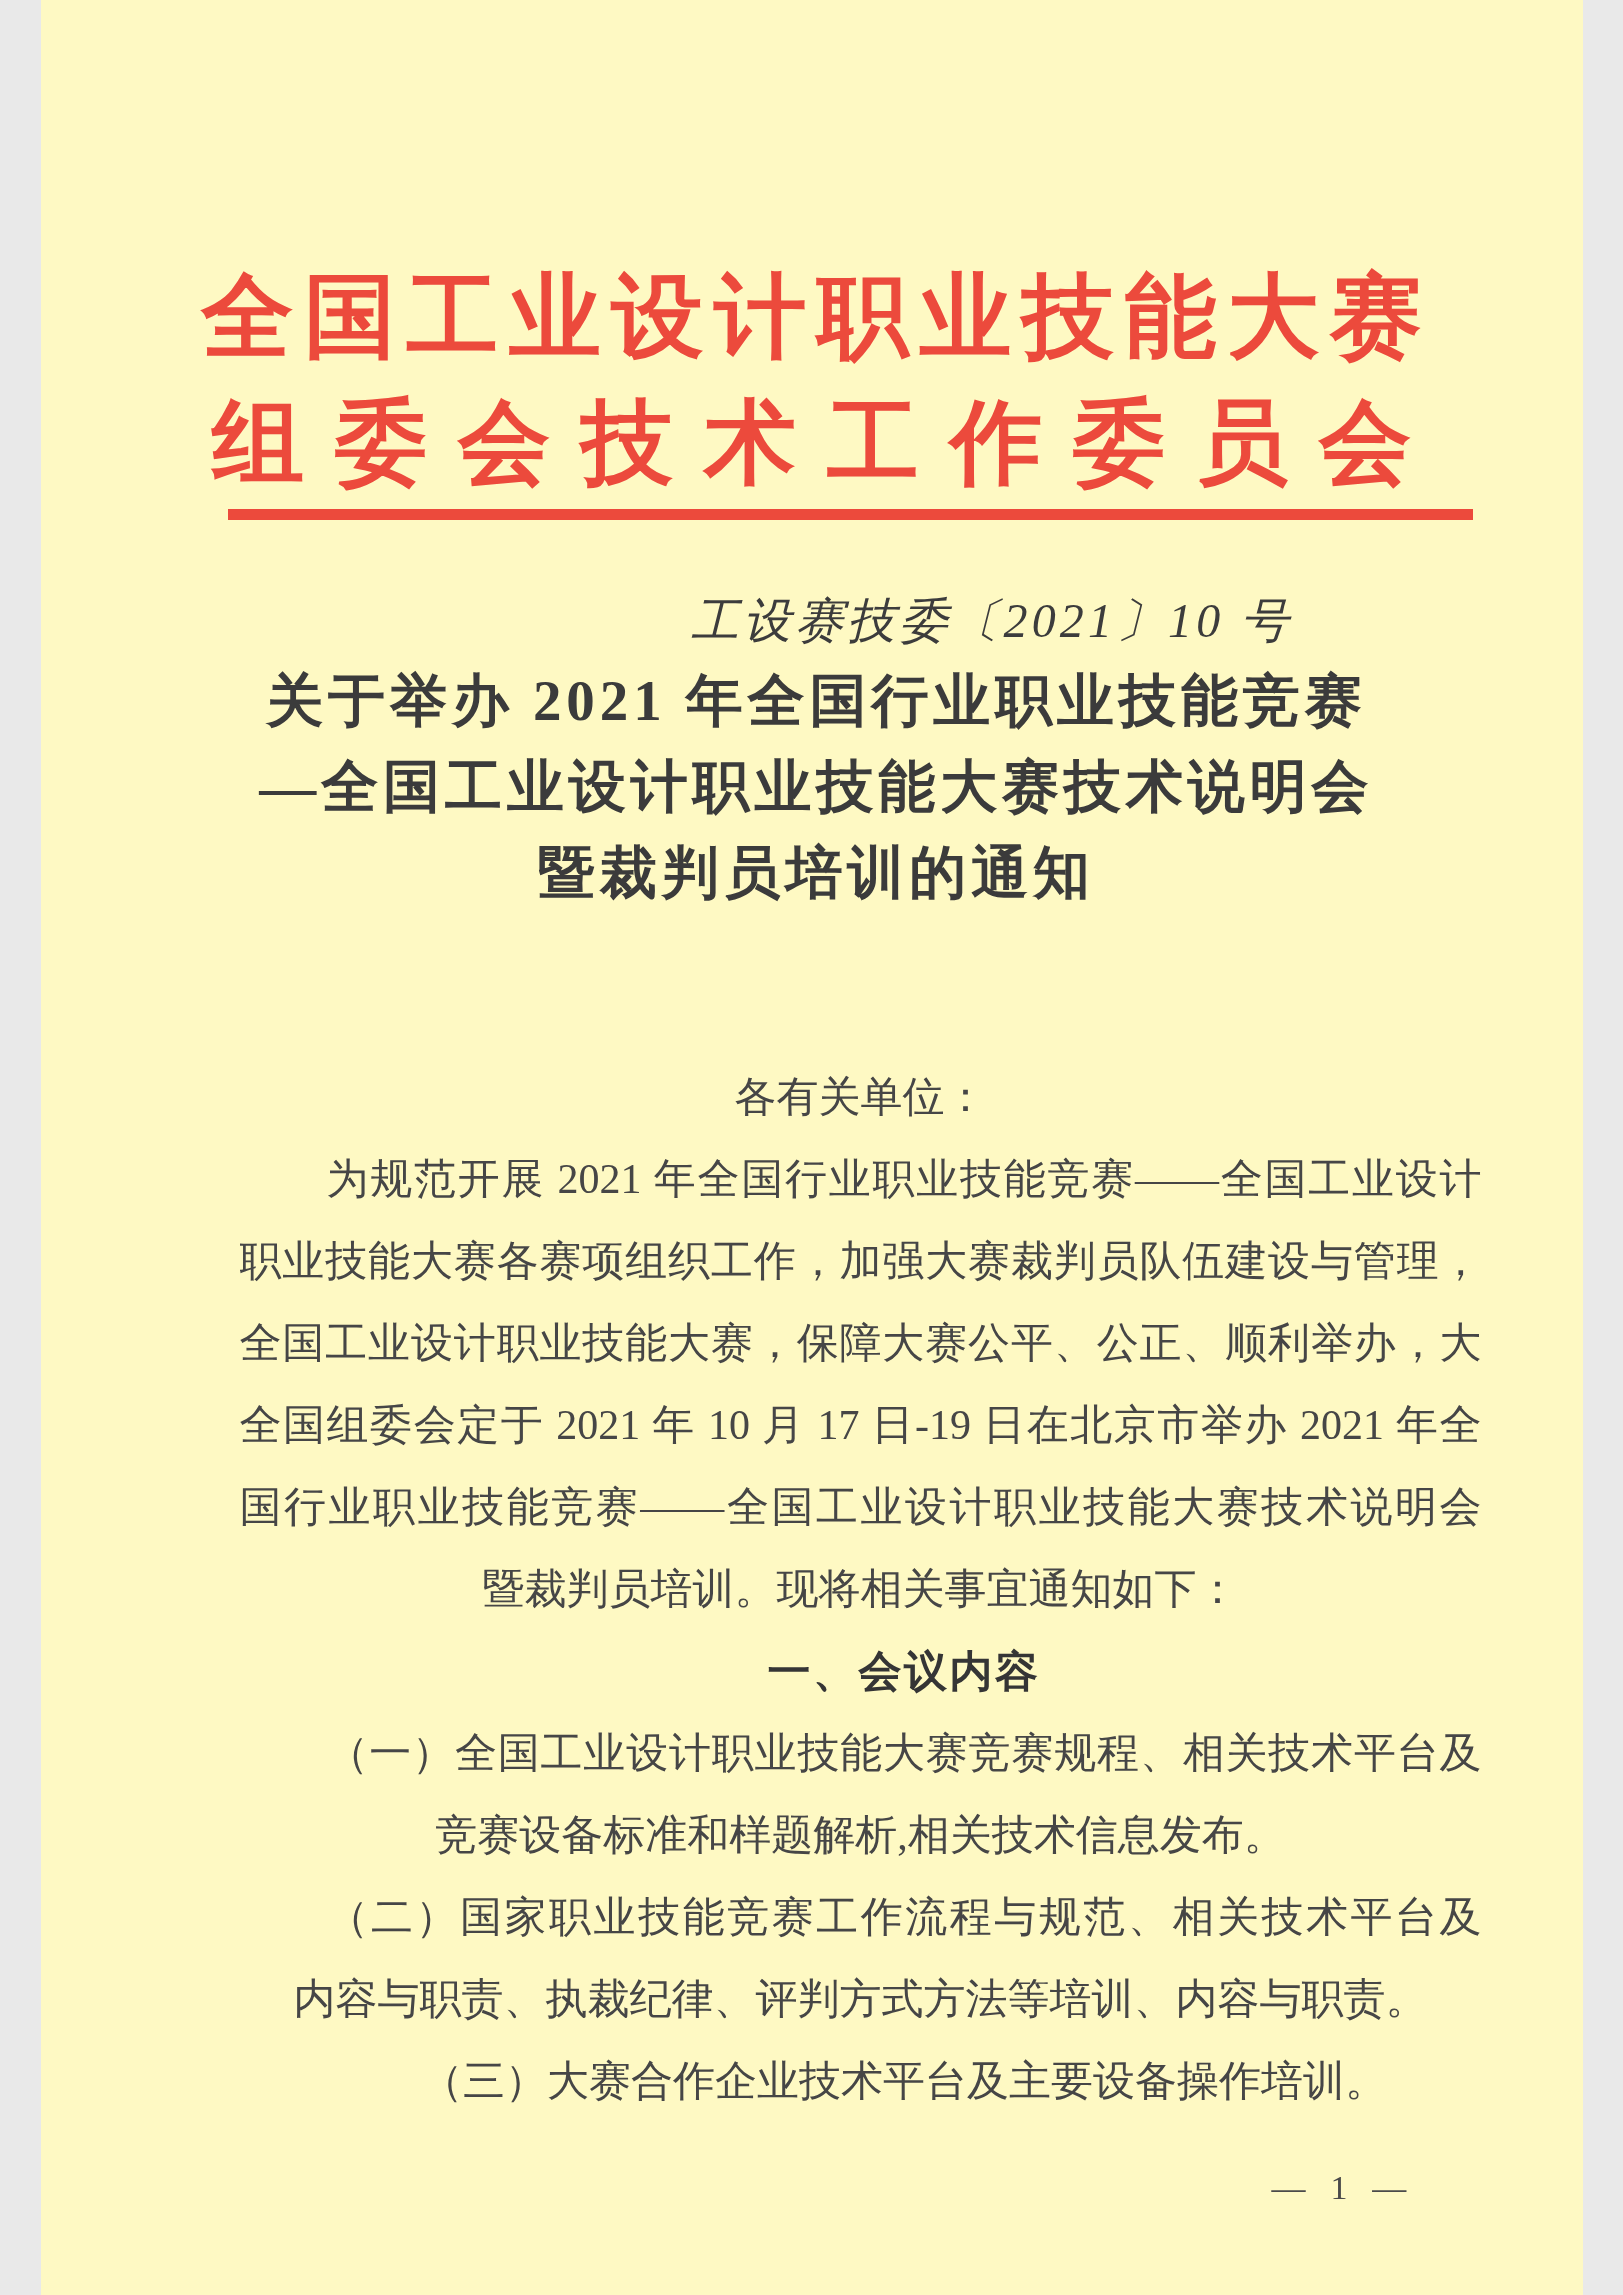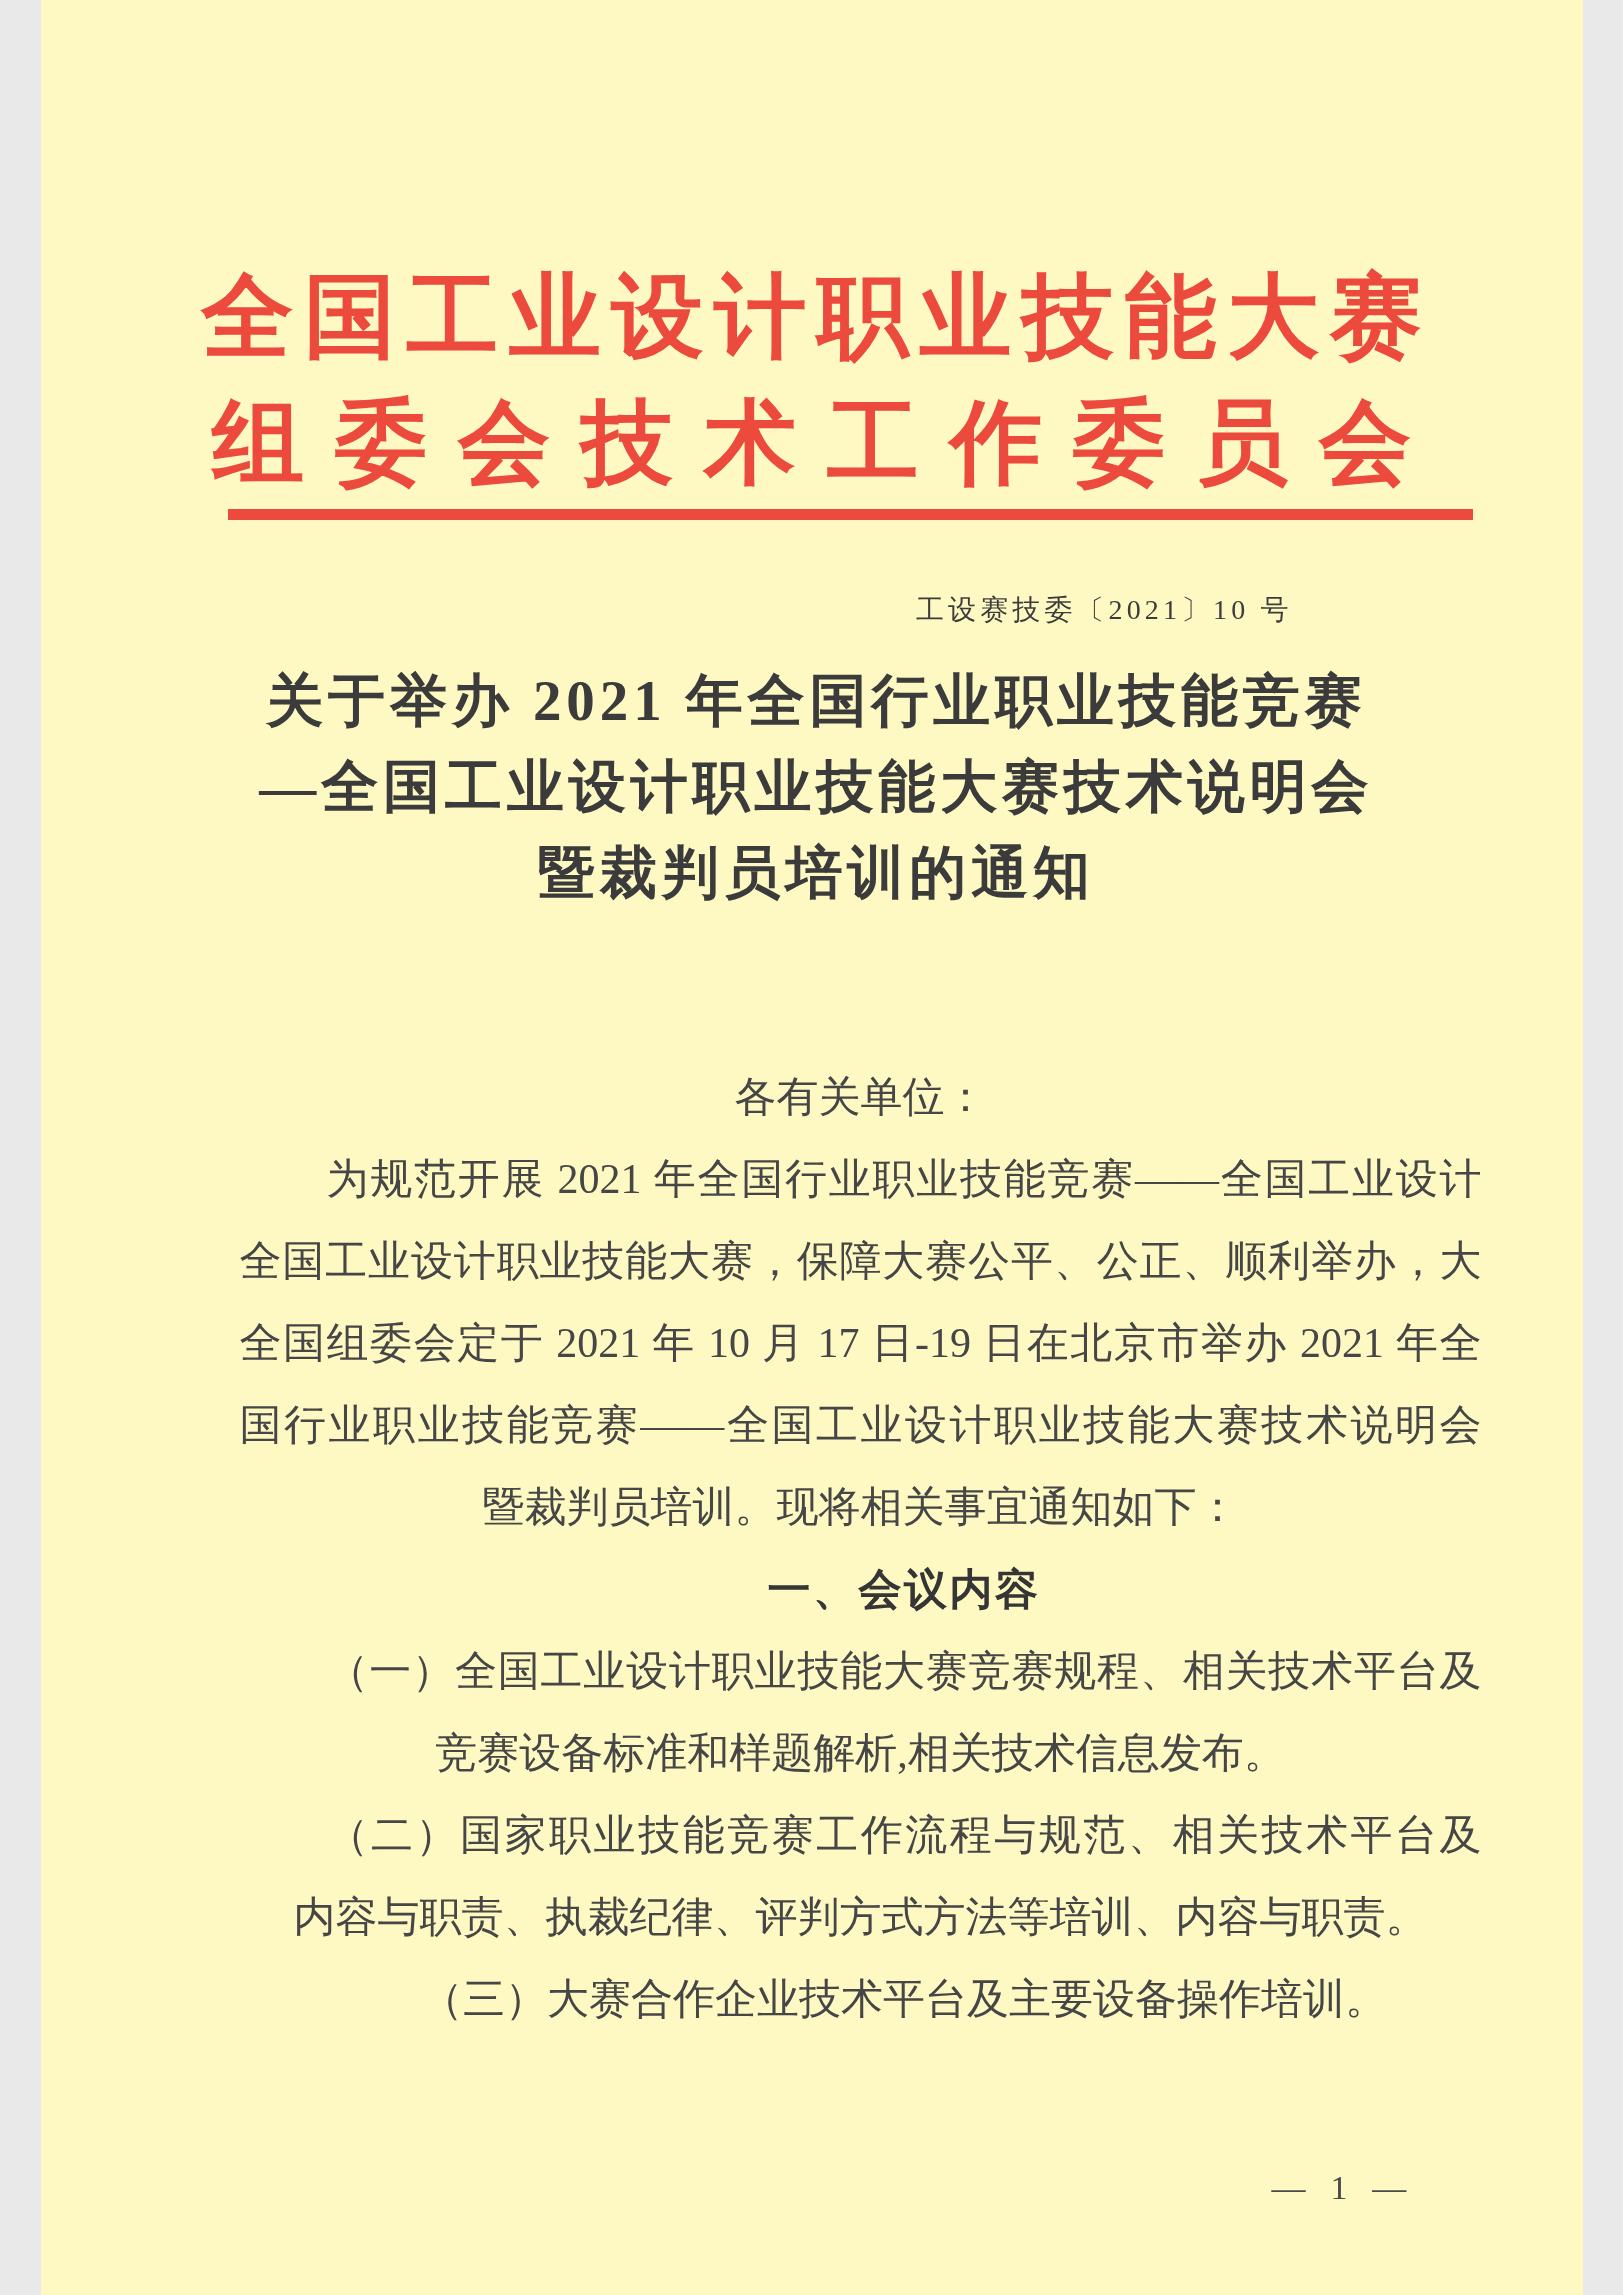--- a/index.html
+++ b/index.html
@@ -51,25 +51,26 @@
     left: 187px;
     width: 1245px;
     height: 10.6px;
     background: var(--accent);
   }
 
   .doc-no {
     position: absolute;
     top: 595px;
     right: 290px;
-    font-size: 28px;
+    font-size: 48px;
     line-height: 1.1;
     color: #3c3c3c;
     letter-spacing: 4.1px;
     white-space: nowrap;
+    font-style: italic;
   }
 
   
   .title {
     position: absolute;
     top: 658px;
     left: 0;
     width: 100%;
     text-align: center;
     font-weight: bold;
@@ -137,20 +138,21 @@
 
   <div class="title">
     <div>关于举办 2021 年全国行业职业技能竞赛</div>
     <div>—全国工业设计职业技能大赛技术说明会</div>
     <div>暨裁判员培训的通知</div>
   </div>
 
   <div class="body">
       <div class="line">各有关单位：</div>
       <div class="line indent fill">为规范开展 2021 年全国行业职业技能竞赛——全国工业设计</div>
+      <div class="line fill">职业技能大赛各赛项组织工作，加强大赛裁判员队伍建设与管理，</div>
       <div class="line fill">全国工业设计职业技能大赛，保障大赛公平、公正、顺利举办，大赛</div>
       <div class="line fill">全国组委会定于 2021 年 10 月 17 日-19 日在北京市举办 2021 年全</div>
       <div class="line fill">国行业职业技能竞赛——全国工业设计职业技能大赛技术说明会</div>
       <div class="line">暨裁判员培训。现将相关事宜通知如下：</div>
       <div class="line indent heading">一、会议内容</div>
       <div class="line indent fill">（一）全国工业设计职业技能大赛竞赛规程、相关技术平台及</div>
       <div class="line">竞赛设备标准和样题解析,相关技术信息发布。</div>
       <div class="line indent fill">（二）国家职业技能竞赛工作流程与规范、相关技术平台及</div>
       <div class="line">内容与职责、执裁纪律、评判方式方法等培训、内容与职责。</div>
       <div class="line indent">（三）大赛合作企业技术平台及主要设备操作培训。</div>

